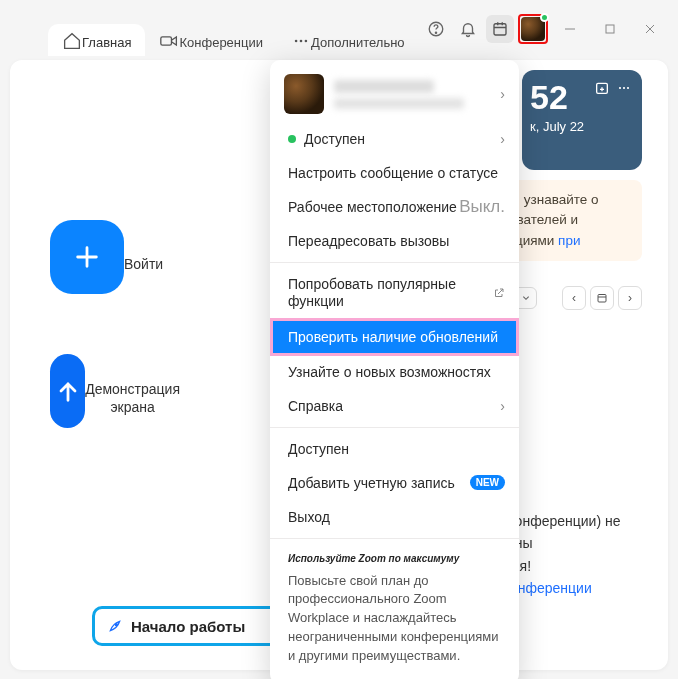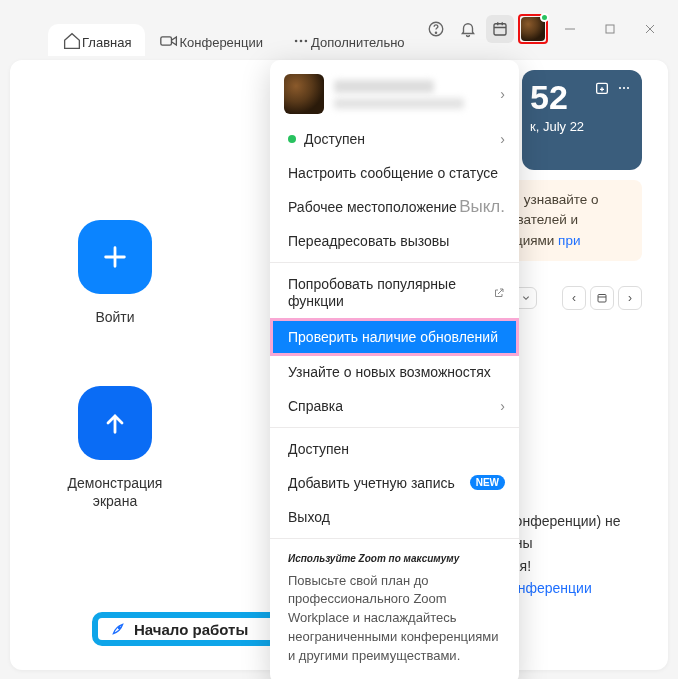--- a/index.html
+++ b/index.html
@@ -18,21 +18,21 @@
   .avatar-slot { border:2px solid #e11; border-radius:4px; padding:1px; position:relative; }
   .avatar { width:24px; height:24px; border-radius:4px; background: radial-gradient(circle at 30% 30%, #8b5a2b 0%, #5a3a1a 40%, #2a1a0a 70%); position:relative; }
   .av-dot { position:absolute; top:-3px; right:-3px; width:9px; height:9px; background:#28c25f; border:2px solid #fff; border-radius:50%; }
   .win-btn { width:36px; height:28px; display:flex; align-items:center; justify-content:center; color:#888; }
   
   .down-caret { position:absolute; left:16px; top:68px; color:#555; }
   
   .main { position:absolute; top:60px; left:10px; right:10px; height:610px; background:#fff; border-radius:12px; box-shadow:0 1px 4px rgba(0,0,0,.05); overflow:hidden; }
   
   .grid-btns { position:absolute; left:40px; top:160px; display:flex; flex-direction:column; gap:60px; }
-  .grbtn { display:flex; flex-direction:column; align-items:center; width:130px; }
+  .grbtn { display:flex; align-items:center; width:130px; }
   .grbtn .sq { width:74px; height:74px; background:#0b84ff; border-radius:22px; display:flex; align-items:center; justify-content:center; color:#fff; }
   .grbtn .sq.dark { background:#0a6cf5; }
   .grbtn .lb { margin-top:14px; font-size:14px; text-align:center; color:#333; line-height:1.3; }
   
   .cal-card { position:absolute; right:26px; top:10px; width:120px; height:100px; background:#3a5d7c; border-radius:12px; color:#fff; padding:8px; }
   .cal-card .time { font-size:34px; font-weight:700; }
   .cal-card .date { font-size:13px; margin-top:2px; }
   .cal-card .tools { position:absolute; top:10px; right:10px; display:flex; gap:6px; }
   
   .promo { position:absolute; right:26px; top:120px; width:145px; background:#fff6ec; border-radius:8px; padding:10px 12px; font-size:13.5px; line-height:1.5; color:#4a4235; }
@@ -41,21 +41,21 @@
   .toolbar2 { position:absolute; right:26px; top:226px; width:145px; display:flex; align-items:center; justify-content:space-between; }
   .tb-chip { display:flex; align-items:center; gap:4px; padding:3px 6px; border:1px solid #ddd; border-radius:6px; font-size:12px; }
   .tb-nav { display:flex; gap:4px; }
   .tb-nav .nb { width:24px; height:24px; border:1px solid #ddd; border-radius:6px; display:flex; align-items:center; justify-content:center; font-size:12px; color:#555; }
   
   .no-cal { position:absolute; right:26px; top:450px; width:150px; font-size:14px; line-height:1.6; color:#333; }
   .no-cal a { color:#1e6fff; text-decoration:none; }
   
   .bubble { position:absolute; right:150px; top:320px; width:70px; height:150px; background:linear-gradient(135deg,#d8e0f5,#eef2fb); border-radius:50% 50% 40% 40%; transform:rotate(8deg); opacity:.6; }
   
-  .getting { position:absolute; left:82px; bottom:24px; right:360px; border:6px solid #0ea5e9; border-radius:10px; height:34px; display:flex; align-items:center; padding:0 12px; gap:8px; font-weight:700; font-size:15px; }
+  .getting { position:absolute; left:82px; bottom:24px; right:360px; border:3px solid #0ea5e9; border-radius:10px; height:40px; display:flex; align-items:center; padding:0 12px; gap:8px; font-weight:700; font-size:15px; }
   .getting .rk { color:#1e6fff; }
   
   
   .panel { position:absolute; left:270px; top:60px; width:249px; background:#fff; border-radius:10px; box-shadow:0 8px 30px rgba(0,0,0,.18); padding-bottom:14px; z-index:50; }
   .p-user { display:flex; align-items:center; gap:10px; padding:14px 14px 8px; position:relative; }
   .p-av { width:40px; height:40px; border-radius:6px; background: radial-gradient(circle at 30% 30%, #8b5a2b 0%, #5a3a1a 40%, #2a1a0a 70%); }
   .p-uname { filter: blur(3px); background:#ddd; width:100px; height:13px; border-radius:3px; }
   .p-ulines { display:flex; flex-direction:column; gap:5px; }
   .p-uline2 { filter: blur(3px); background:#e3e3e3; width:130px; height:11px; border-radius:3px; }
   .p-user .chev { position:absolute; right:14px; color:#888; }

